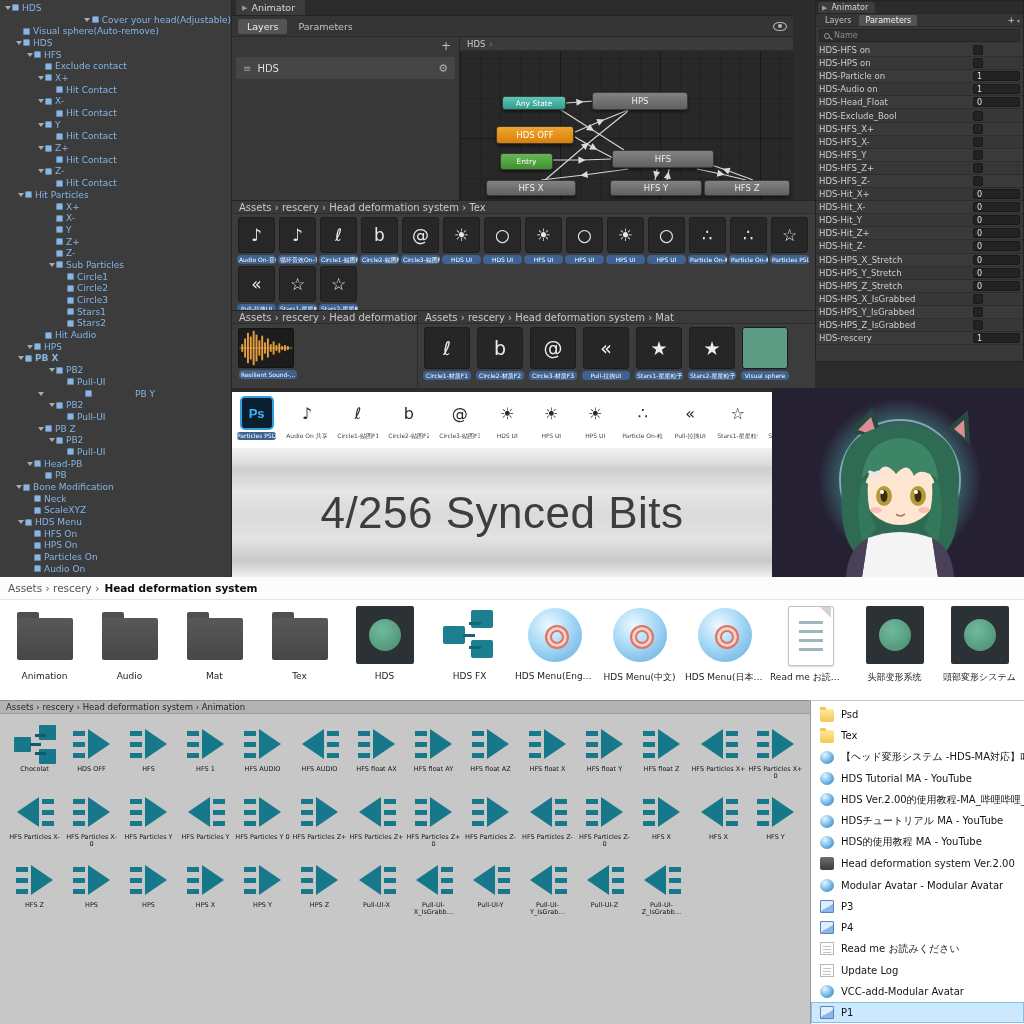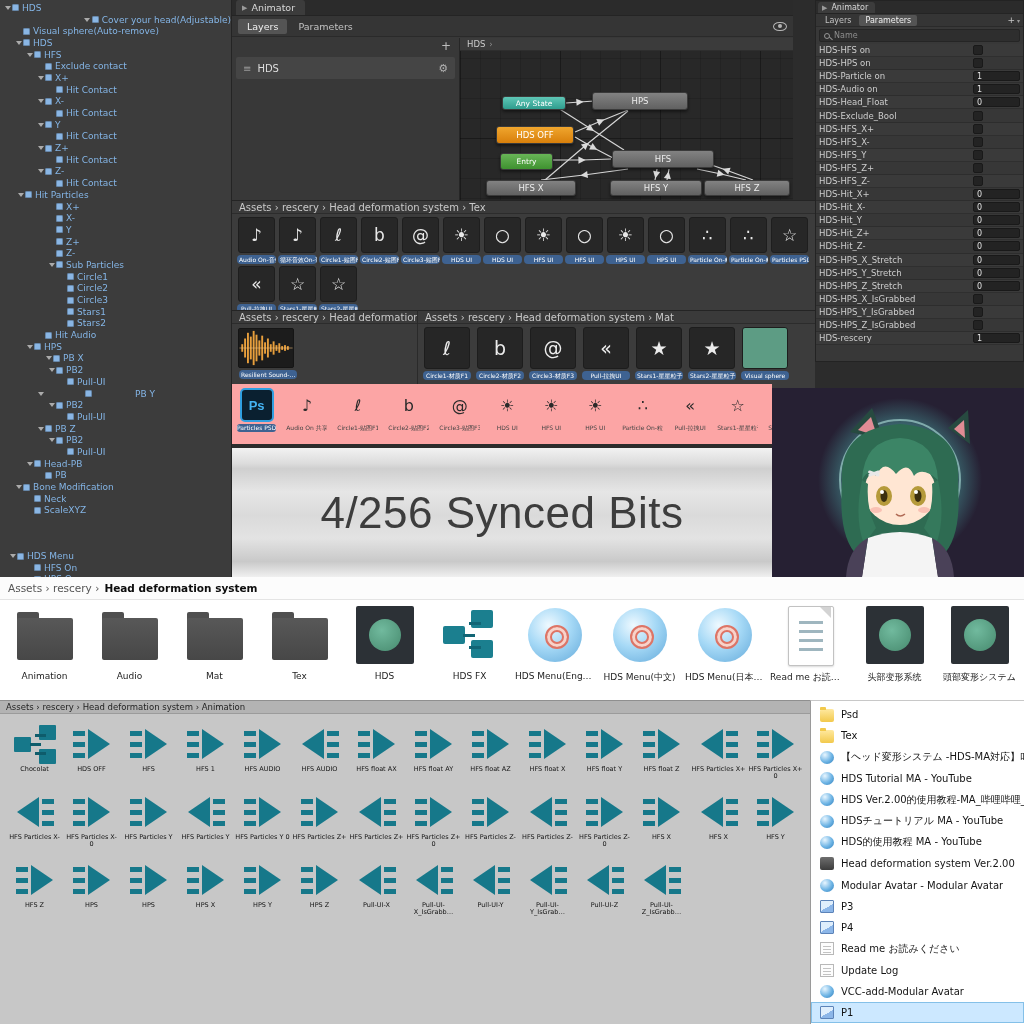--- a/index.html
+++ b/index.html
@@ -75,21 +75,21 @@
 #audio{position:absolute;left:232px;top:310px;width:185px;height:78px;background:#3c3c3c;border-top:1px solid #242424}
 .auitem{width:60px;margin:4px 0 0 6px}
 .auicon{width:56px;height:40px;background:#1d1d1d;border:1px solid #151515;border-radius:2px;overflow:hidden}
 #mat{position:absolute;left:417px;top:310px;width:398px;height:78px;background:#3c3c3c;border-top:1px solid #242424;border-left:1px solid #2a2a2a}
 .matgrid{display:flex;padding:3px 4px;gap:3px}
 .mitem{width:50px}
 .micon{width:46px;height:42px;margin:0 auto;background:#262626;border:1px solid #1d1d1d;border-radius:3px;display:flex;align-items:center;justify-content:center;color:#ececec;font-size:19px}
 .mitem.green .micon{background:#5d9c84;color:transparent}
 
 
-#strip{position:absolute;left:232px;top:384px;width:540px;height:60px;background:#fca5a5;display:flex;padding:4px 5px 0;gap:10px}
+#strip{position:absolute;left:232px;top:392px;width:540px;height:60px;background:#ffffff;display:flex;padding:4px 5px 0;gap:10px}
 .sitem{width:41px;text-align:center}
 .sicon{width:34px;height:34px;margin:0 auto;display:flex;align-items:center;justify-content:center;font-size:16px;color:#2a2a2a}
 .sitem.ps .sicon{background:#0a2030;border:2px solid #2f9fe0;border-radius:5px;color:#44b2f2;font-weight:bold;font-size:13px;font-family:"Liberation Sans",sans-serif}
 .slabel{font-size:6px;color:#444;white-space:nowrap;overflow:hidden;margin-top:2px;height:8px;line-height:8px}
 .sitem.ps .slabel{background:#3e6291;color:#fff;border-radius:3px}
 
 
 #banner{position:absolute;left:232px;top:448px;width:540px;height:129px;background:linear-gradient(180deg,#f2f2f2 0,#dcdcdc 12%,#cfcfcf 16%,#e6e6e6 34%,#dadada 52%,#e3e3e3 70%,#c9c9c9 88%,#f0f0f0 100%);display:flex;align-items:center;justify-content:center}
 .btext{font-family:"Liberation Sans",sans-serif;font-size:44px;color:#3d3d3d;letter-spacing:.5px}
 
@@ -290,21 +290,21 @@
       <div class="trow" style="padding-left: 36px;">
         <span class="tarrow"></span>
         <span class="ticon"></span>
         <span class="tlabel">Hit Audio</span>
       </div>
       <div class="trow arr" style="padding-left: 25px;">
         <span class="tarrow"></span>
         <span class="ticon"></span>
         <span class="tlabel">HPS</span>
       </div>
-      <div class="trow arr" style="padding-left: 44px;">
+      <div class="trow arr" style="padding-left: 16px; font-weight: bold;">
         <span class="tarrow"></span>
         <span class="ticon"></span>
         <span class="tlabel">PB X</span>
       </div>
       <div class="trow arr" style="padding-left: 47px;">
         <span class="tarrow"></span>
         <span class="ticon"></span>
         <span class="tlabel">PB2</span>
       </div>
       <div class="trow" style="padding-left: 58px;">
@@ -360,21 +360,21 @@
       <div class="trow" style="padding-left: 25px;">
         <span class="tarrow"></span>
         <span class="ticon"></span>
         <span class="tlabel">Neck</span>
       </div>
       <div class="trow" style="padding-left: 25px;">
         <span class="tarrow"></span>
         <span class="ticon"></span>
         <span class="tlabel">ScaleXYZ</span>
       </div>
-      <div class="trow arr" style="padding-left: 8px; margin-top: 34px;">
+      <div class="trow arr" style="padding-left: 16px;">
         <span class="tarrow"></span>
         <span class="ticon"></span>
         <span class="tlabel">HDS Menu</span>
       </div>
       <div class="trow" style="padding-left: 25px;">
         <span class="tarrow"></span>
         <span class="ticon"></span>
         <span class="tlabel">HFS On</span>
       </div>
       <div class="trow" style="padding-left: 25px;">

